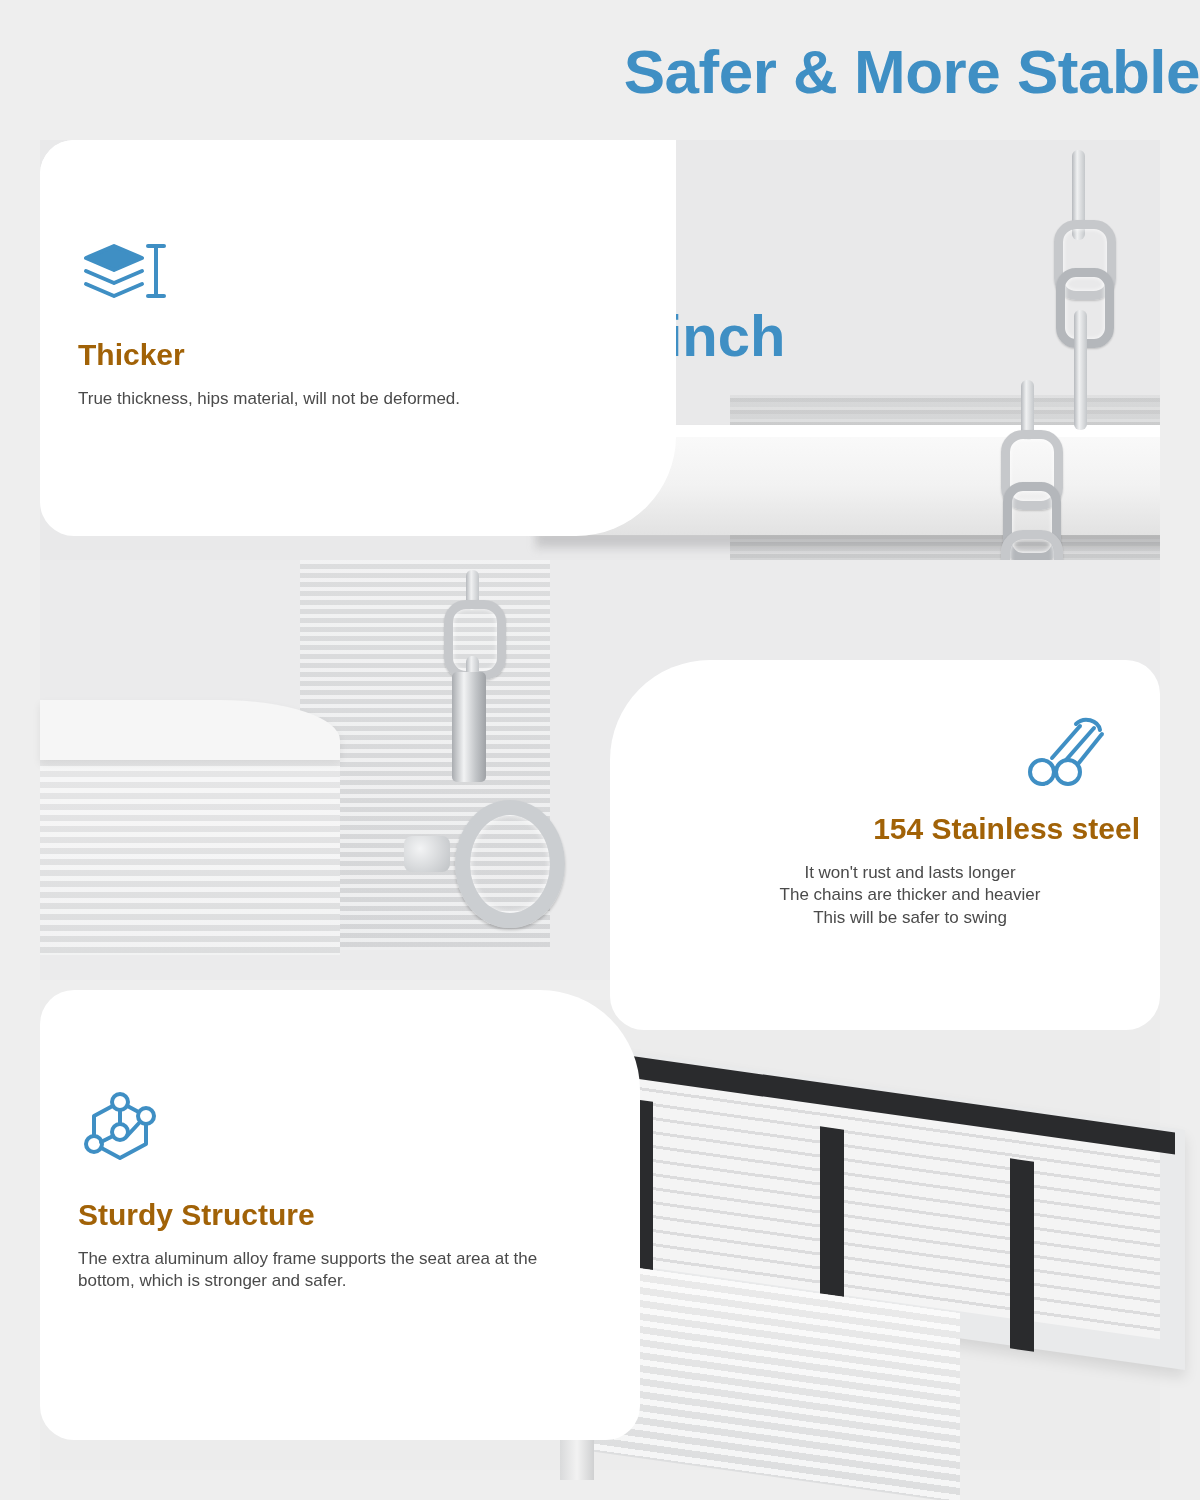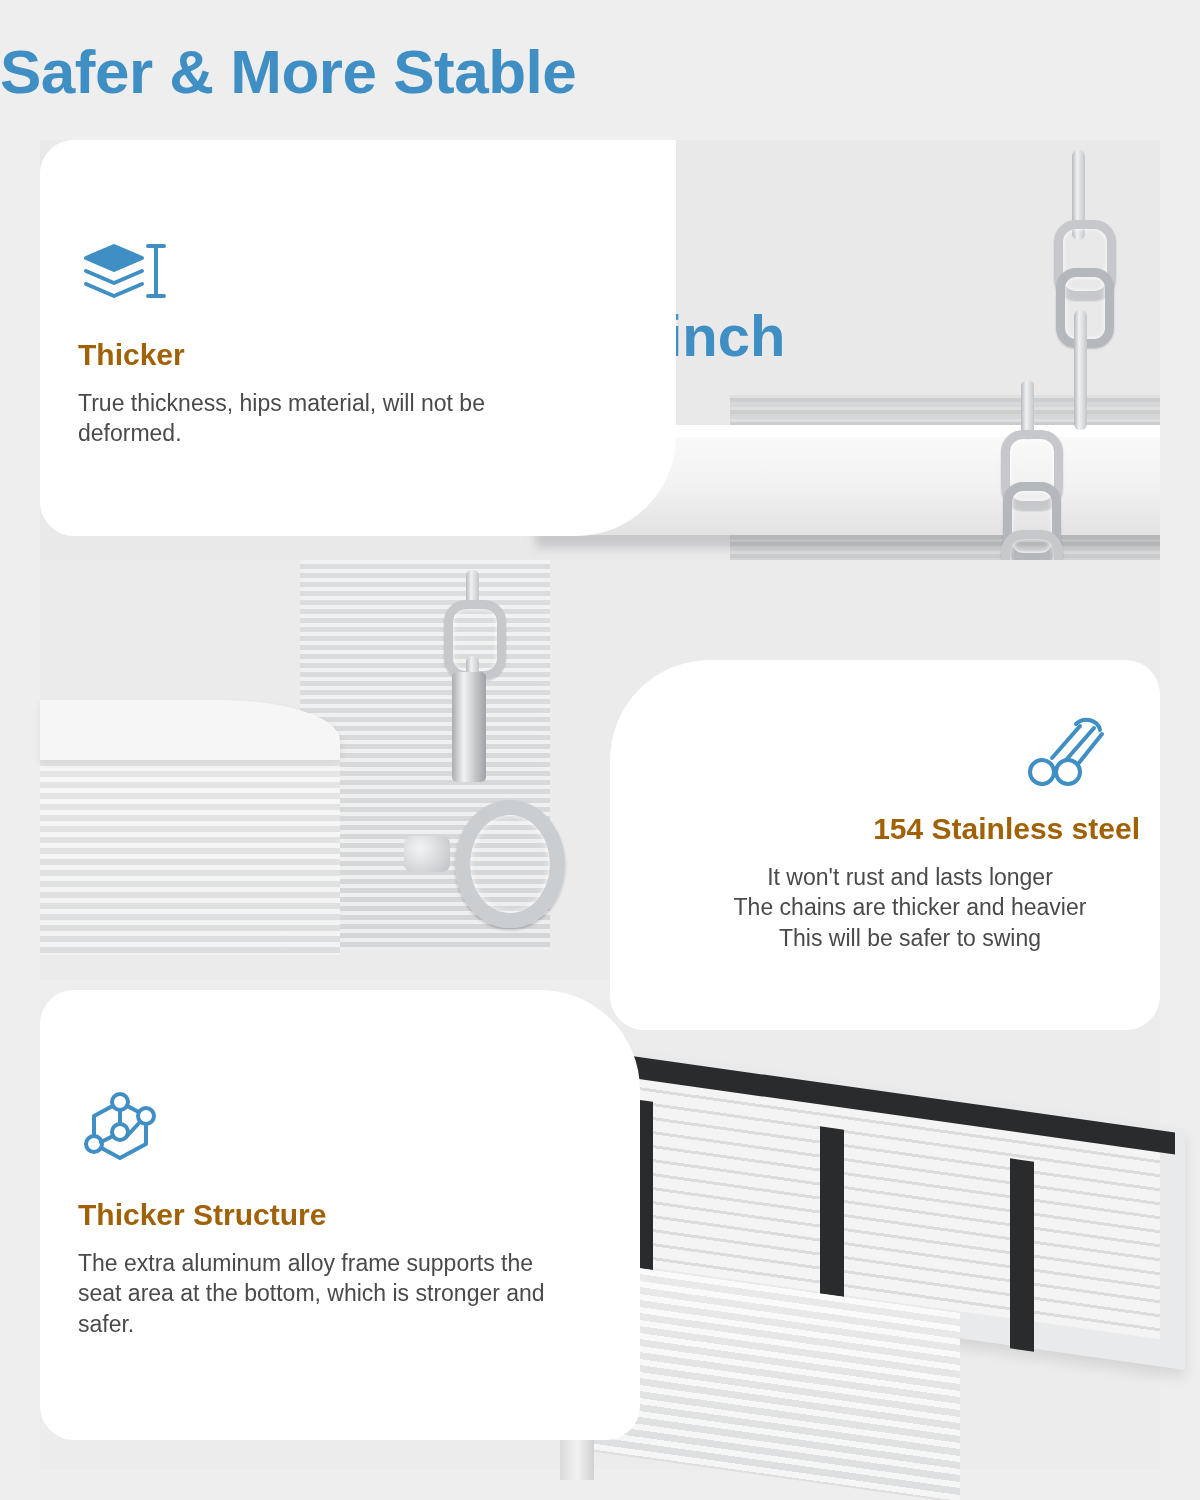--- a/index.html
+++ b/index.html
@@ -14,21 +14,21 @@
     overflow: hidden;
     position: relative;
   }
 
   
   .page-title {
     position: absolute;
     top: 36px;
     left: 0;
     width: 1200px;
-    text-align: left;
+    text-align: right;
     font-size: 62px;
     font-weight: bold;
     color: #3f8fc4;
     letter-spacing: -0.5px;
   }
 
   
   .photo {
     position: absolute;
     overflow: hidden;
@@ -325,21 +325,21 @@
 
   .icon-wrap { position: absolute; }
   .card-title {
     position: absolute;
     font-size: 30px;
     font-weight: bold;
     color: #a16207;
   }
   .card-body {
     position: absolute;
-    font-size: 23px;
+    font-size: 17px;
     line-height: 1.32;
     color: #4a4a4a;
   }
   .align-right { text-align: right; }
 
   
   .c1-icon { left: 78px; top: 238px; }
   .c1-title { left: 78px; top: 338px; }
   .c1-body  { left: 78px; top: 388px; width: 430px; }
 
@@ -449,14 +449,14 @@
     <path d="M42 14 L68 28 L68 56 L42 70 L16 56 L16 28 Z"></path>
     <circle cx="42" cy="14" r="8" fill="#ffffff"></circle>
     <circle cx="68" cy="28" r="8" fill="#ffffff"></circle>
     <circle cx="42" cy="44" r="8" fill="#ffffff"></circle>
     <circle cx="16" cy="56" r="8" fill="#ffffff"></circle>
     <path d="M42 22 L42 36"></path>
     <path d="M49 48 L62 34"></path>
     <path d="M35 48 L23 54"></path>
   </svg>
 </div>
-<div class="card-title c3-title">Thicker Structure</div>
+<div class="card-title c3-title">Sturdy Structure</div>
 <div class="card-body c3-body">The extra aluminum alloy frame supports the seat area at the bottom, which is stronger and safer.</div>
 
 </body></html>

